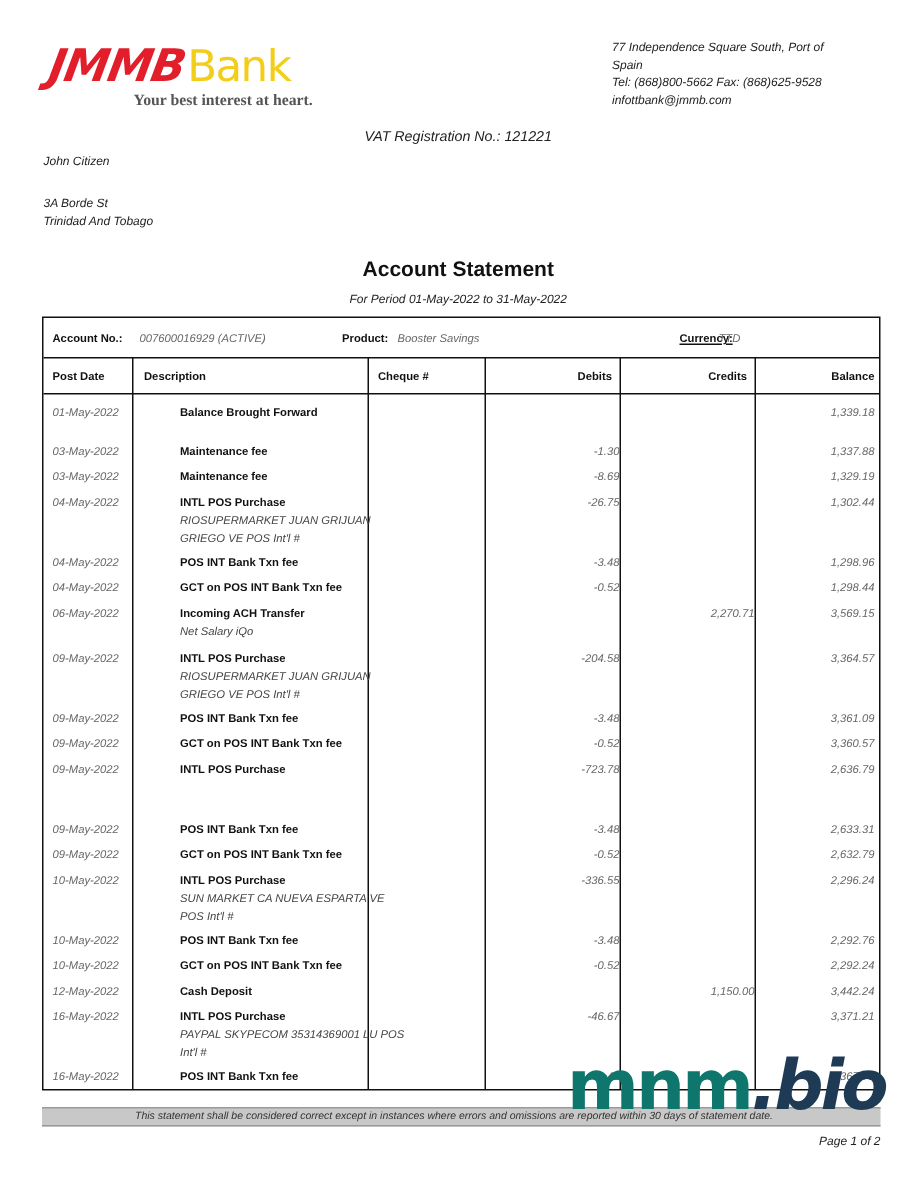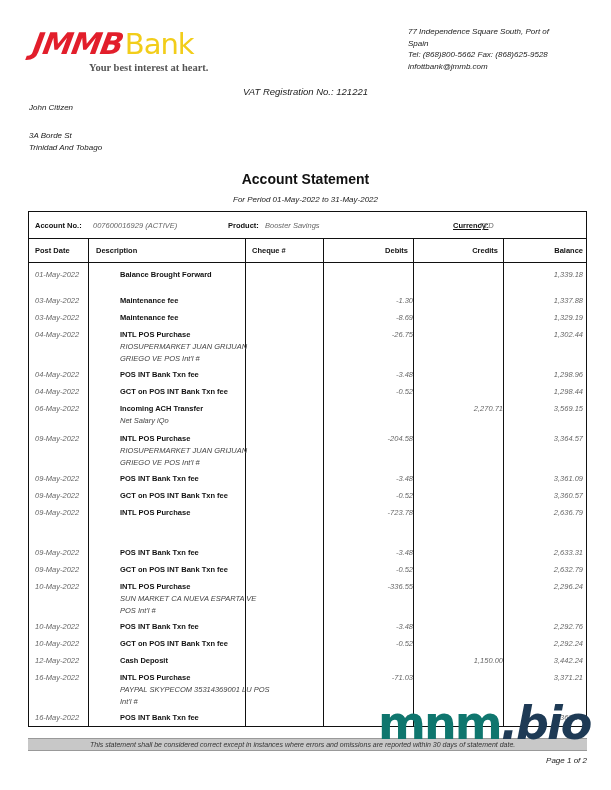--- a/index.html
+++ b/index.html
@@ -207,21 +207,21 @@
       <div class="row" style="top: 392px;">
         <span class="date">12-May-2022</span>
         <span class="desc"><span class="">Cash Deposit</span></span>
         <span class="deb"></span>
         <span class="cre">1,150.00</span>
         <span class="bal">3,442.24</span>
       </div>
       <div class="row" style="top: 409px;">
         <span class="date">16-May-2022</span>
         <span class="desc"><span class="">INTL POS Purchase</span><span class="desc-sub">PAYPAL SKYPECOM 35314369001 LU POS Int'l #</span></span>
-        <span class="deb">-71.03</span>
+        <span class="deb">-46.67</span>
         <span class="cre"></span>
         <span class="bal">3,371.21</span>
       </div>
       <div class="row" style="top: 449px;">
         <span class="date">16-May-2022</span>
         <span class="desc"><span class="">POS INT Bank Txn fee</span></span>
         <span class="deb">-3.48</span>
         <span class="cre"></span>
         <span class="bal">3,367.73</span>
       </div>

